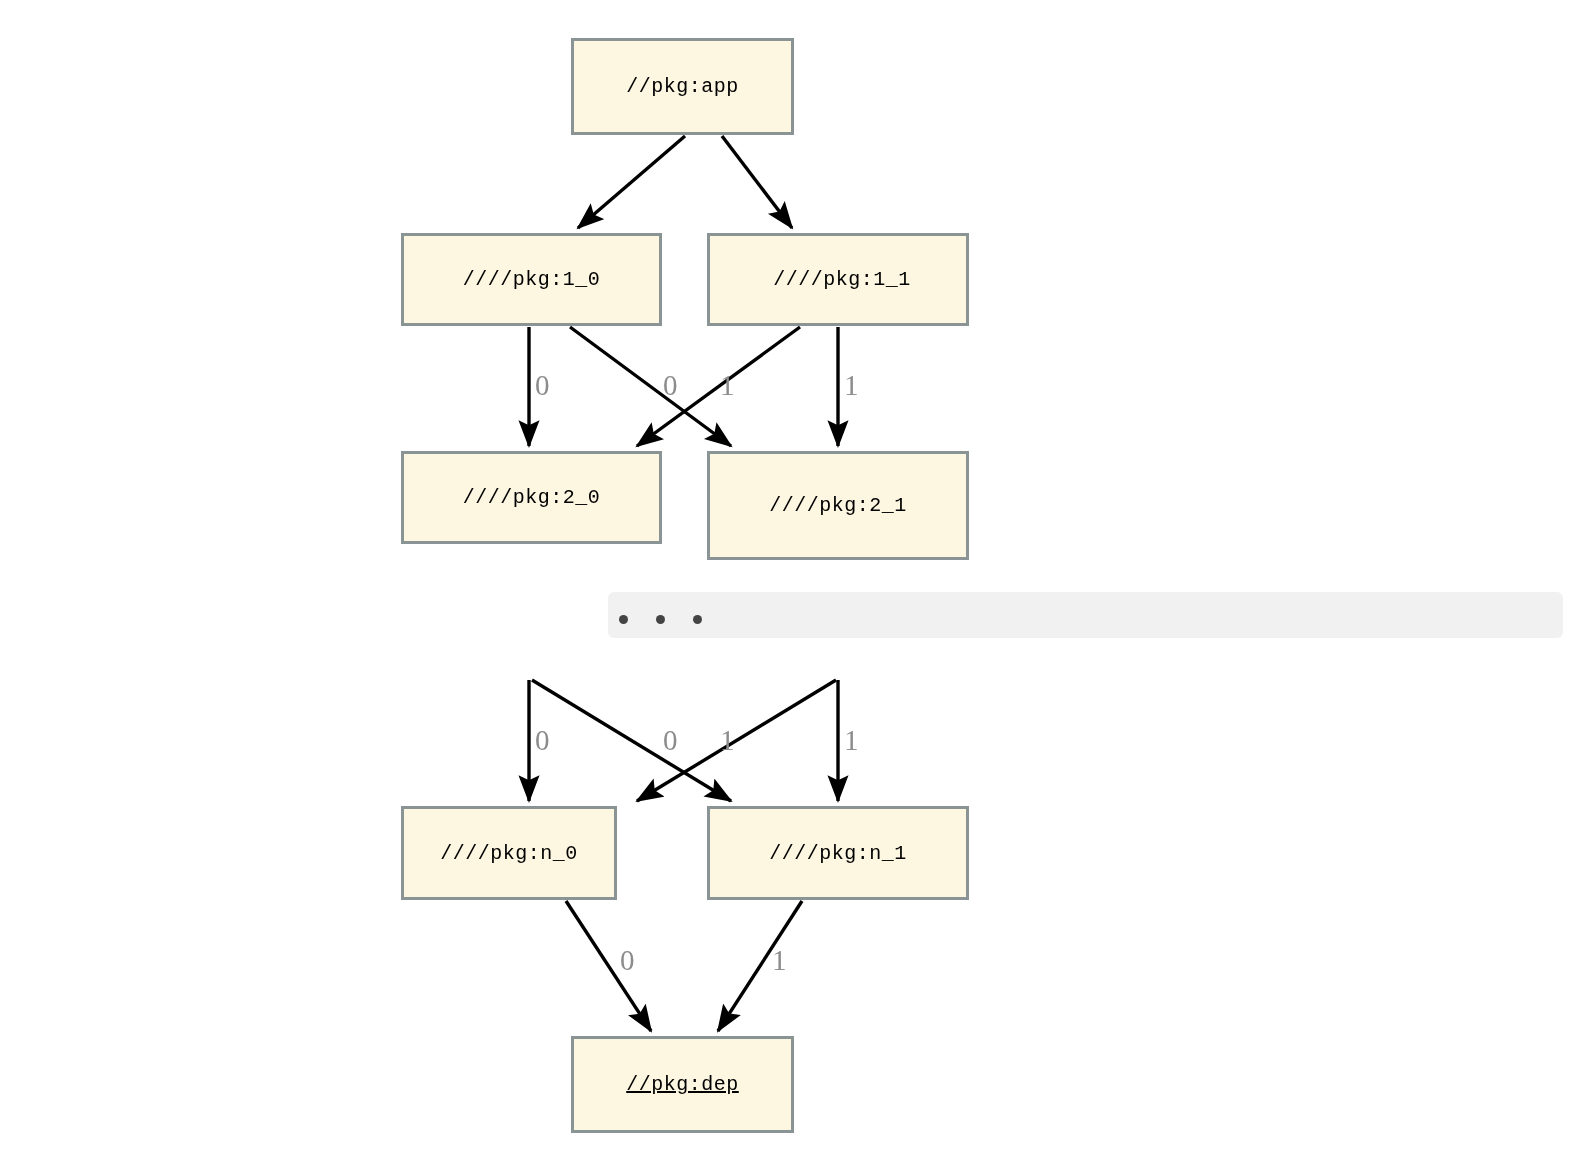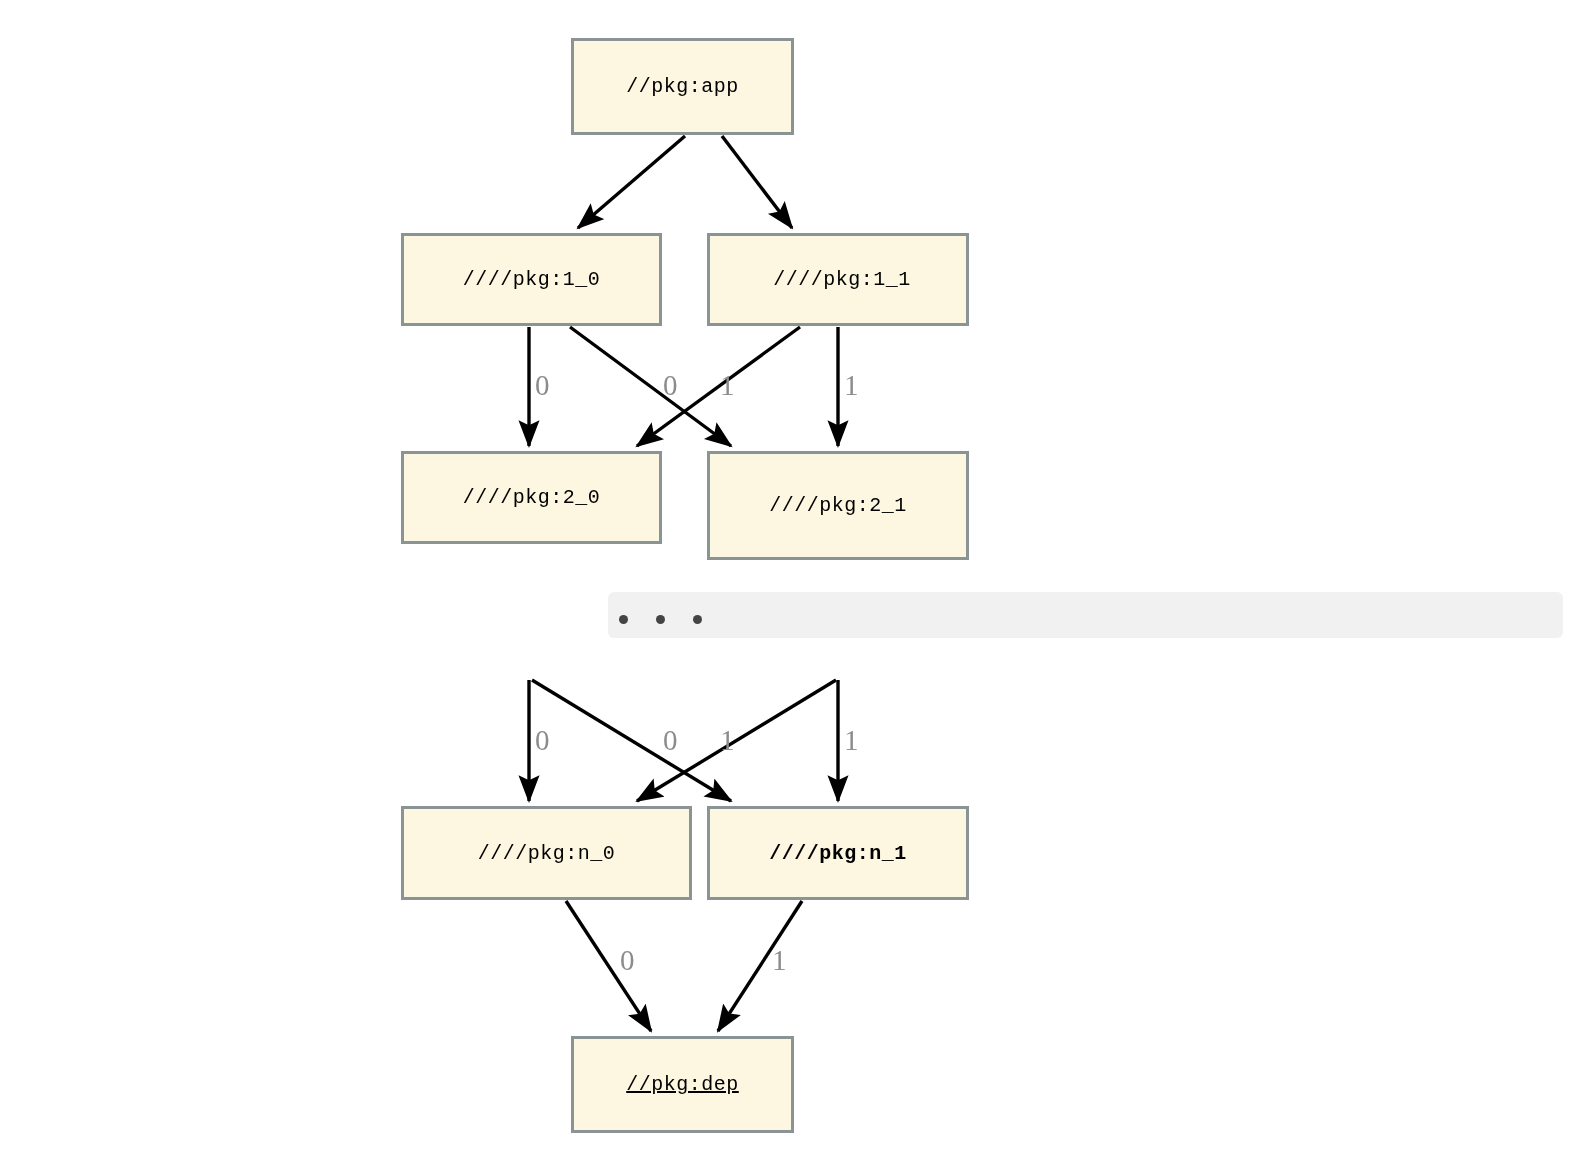--- a/index.html
+++ b/index.html
@@ -102,22 +102,22 @@
       <span></span>
       <span></span>
     </div>
 
   <div id="nodes-layer">
       <div class="node-box" style="left: 571px; top: 38px; width: 223px; height: 97px; background: rgb(253, 246, 224); border-color: rgb(139, 148, 148);">//pkg:app</div>
       <div class="node-box" style="left: 401px; top: 233px; width: 261px; height: 93px; background: rgb(253, 246, 224); border-color: rgb(139, 148, 148);">////pkg:1_0</div>
       <div class="node-box" style="left: 707px; top: 233px; width: 262px; height: 93px; background: rgb(253, 246, 224); border-color: rgb(139, 148, 148); padding-left: 8px;">////pkg:1_1</div>
       <div class="node-box" style="left: 401px; top: 451px; width: 261px; height: 93px; background: rgb(253, 246, 224); border-color: rgb(139, 148, 148);">////pkg:2_0</div>
       <div class="node-box" style="left: 707px; top: 451px; width: 262px; height: 109px; background: rgb(253, 246, 224); border-color: rgb(139, 148, 148);">////pkg:2_1</div>
-      <div class="node-box" style="left: 401px; top: 806px; width: 291px; height: 94px; background: rgb(253, 246, 224); border-color: rgb(139, 148, 148);">////pkg:n_0</div>
-      <div class="node-box" style="left: 707px; top: 806px; width: 262px; height: 94px; background: rgb(253, 246, 224); border-color: rgb(139, 148, 148); font-weight: bold;">////pkg:n_1</div>
+      <div class="node-box" style="left: 401px; top: 806px; width: 216px; height: 94px; background: rgb(253, 246, 224); border-color: rgb(139, 148, 148);">////pkg:n_0</div>
+      <div class="node-box" style="left: 707px; top: 806px; width: 262px; height: 94px; background: rgb(253, 246, 224); border-color: rgb(139, 148, 148);">////pkg:n_1</div>
       <div class="node-box" style="left: 571px; top: 1036px; width: 223px; height: 97px; background: rgb(253, 246, 224); border-color: rgb(139, 148, 148); text-decoration: underline;">//pkg:dep</div>
     </div>
   <div id="labels-layer">
       <div class="edge-label" style="left: 535px; top: 371px; color: rgb(140, 140, 140);">0</div>
       <div class="edge-label" style="left: 663px; top: 371px; color: rgb(140, 140, 140);">0</div>
       <div class="edge-label" style="left: 720px; top: 371px; color: rgb(140, 140, 140);">1</div>
       <div class="edge-label" style="left: 844px; top: 371px; color: rgb(140, 140, 140);">1</div>
       <div class="edge-label" style="left: 535px; top: 726px; color: rgb(140, 140, 140);">0</div>
       <div class="edge-label" style="left: 663px; top: 726px; color: rgb(140, 140, 140);">0</div>
       <div class="edge-label" style="left: 720px; top: 726px; color: rgb(140, 140, 140);">1</div>

